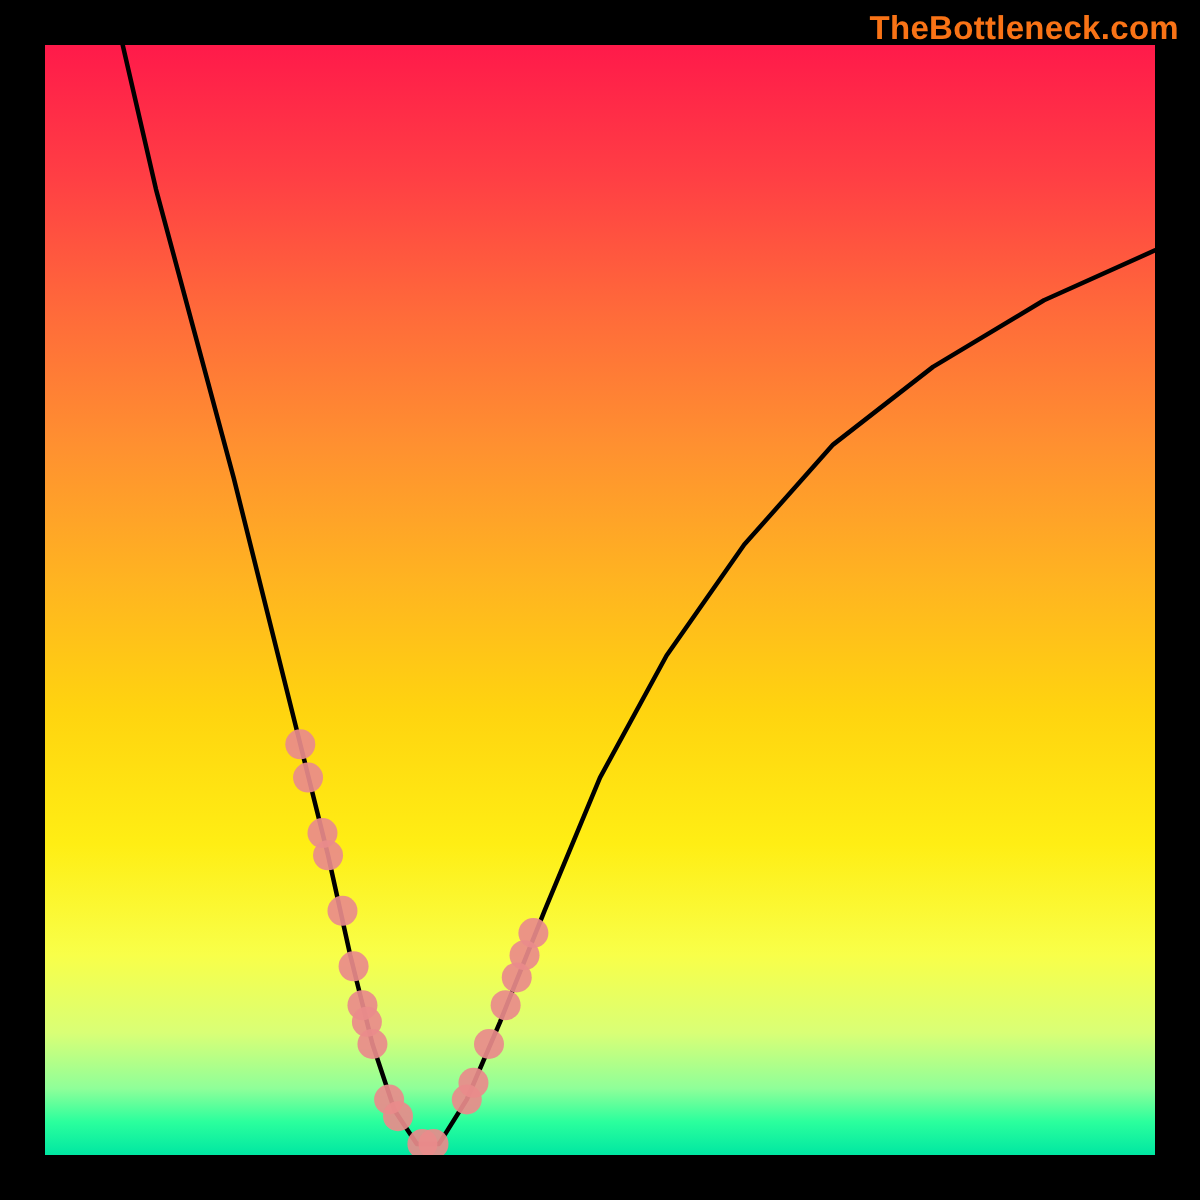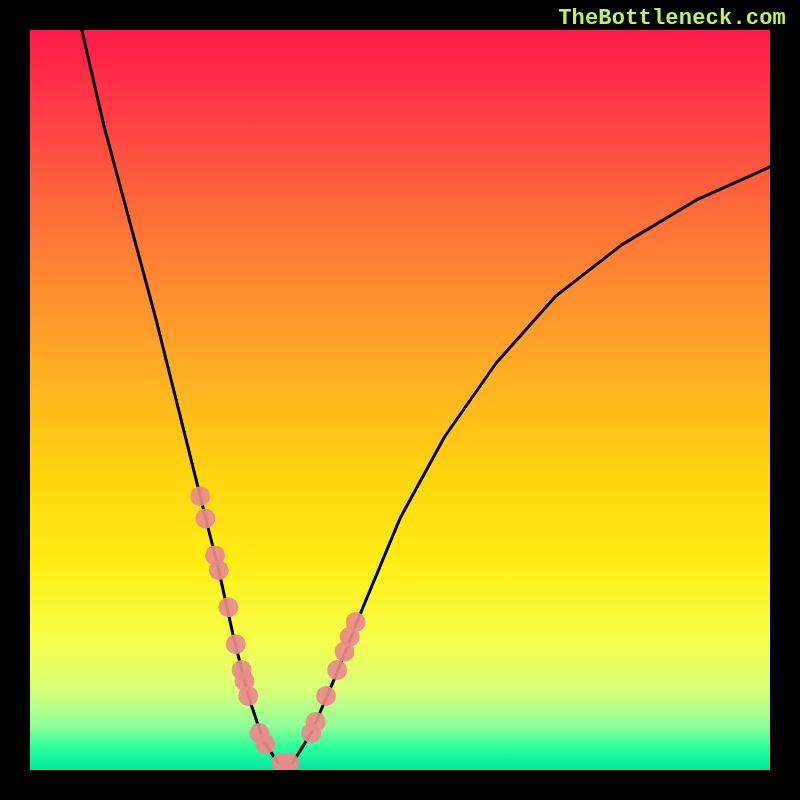--- a/index.html
+++ b/index.html
@@ -7,24 +7,24 @@
   .outer {
     width: 800px;
     height: 800px;
     background: #000;
     position: relative;
   }
   .watermark {
     position: absolute;
     top: 6px;
     right: 14px;
-    font-family: Liberation Mono, monospace;
+    font-family: Liberation Sans, sans-serif;
     font-size: 22px;
     font-weight: 600;
-    color: #bef264;
+    color: #f97316;
     letter-spacing: 0.2px;
     z-index: 10;
     user-select: none;
   }
   .plot {
     position: absolute;
     top: 30px;
     left: 30px;
     width: 740px;
     height: 740px;

